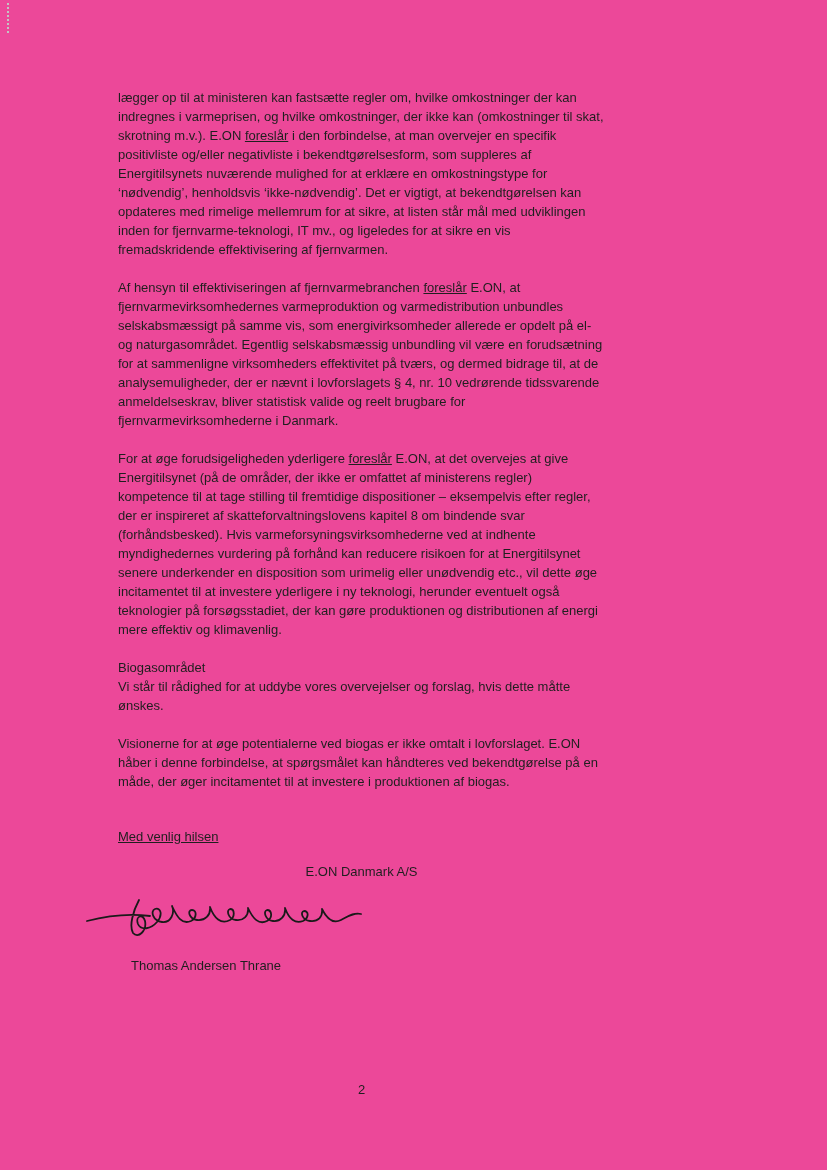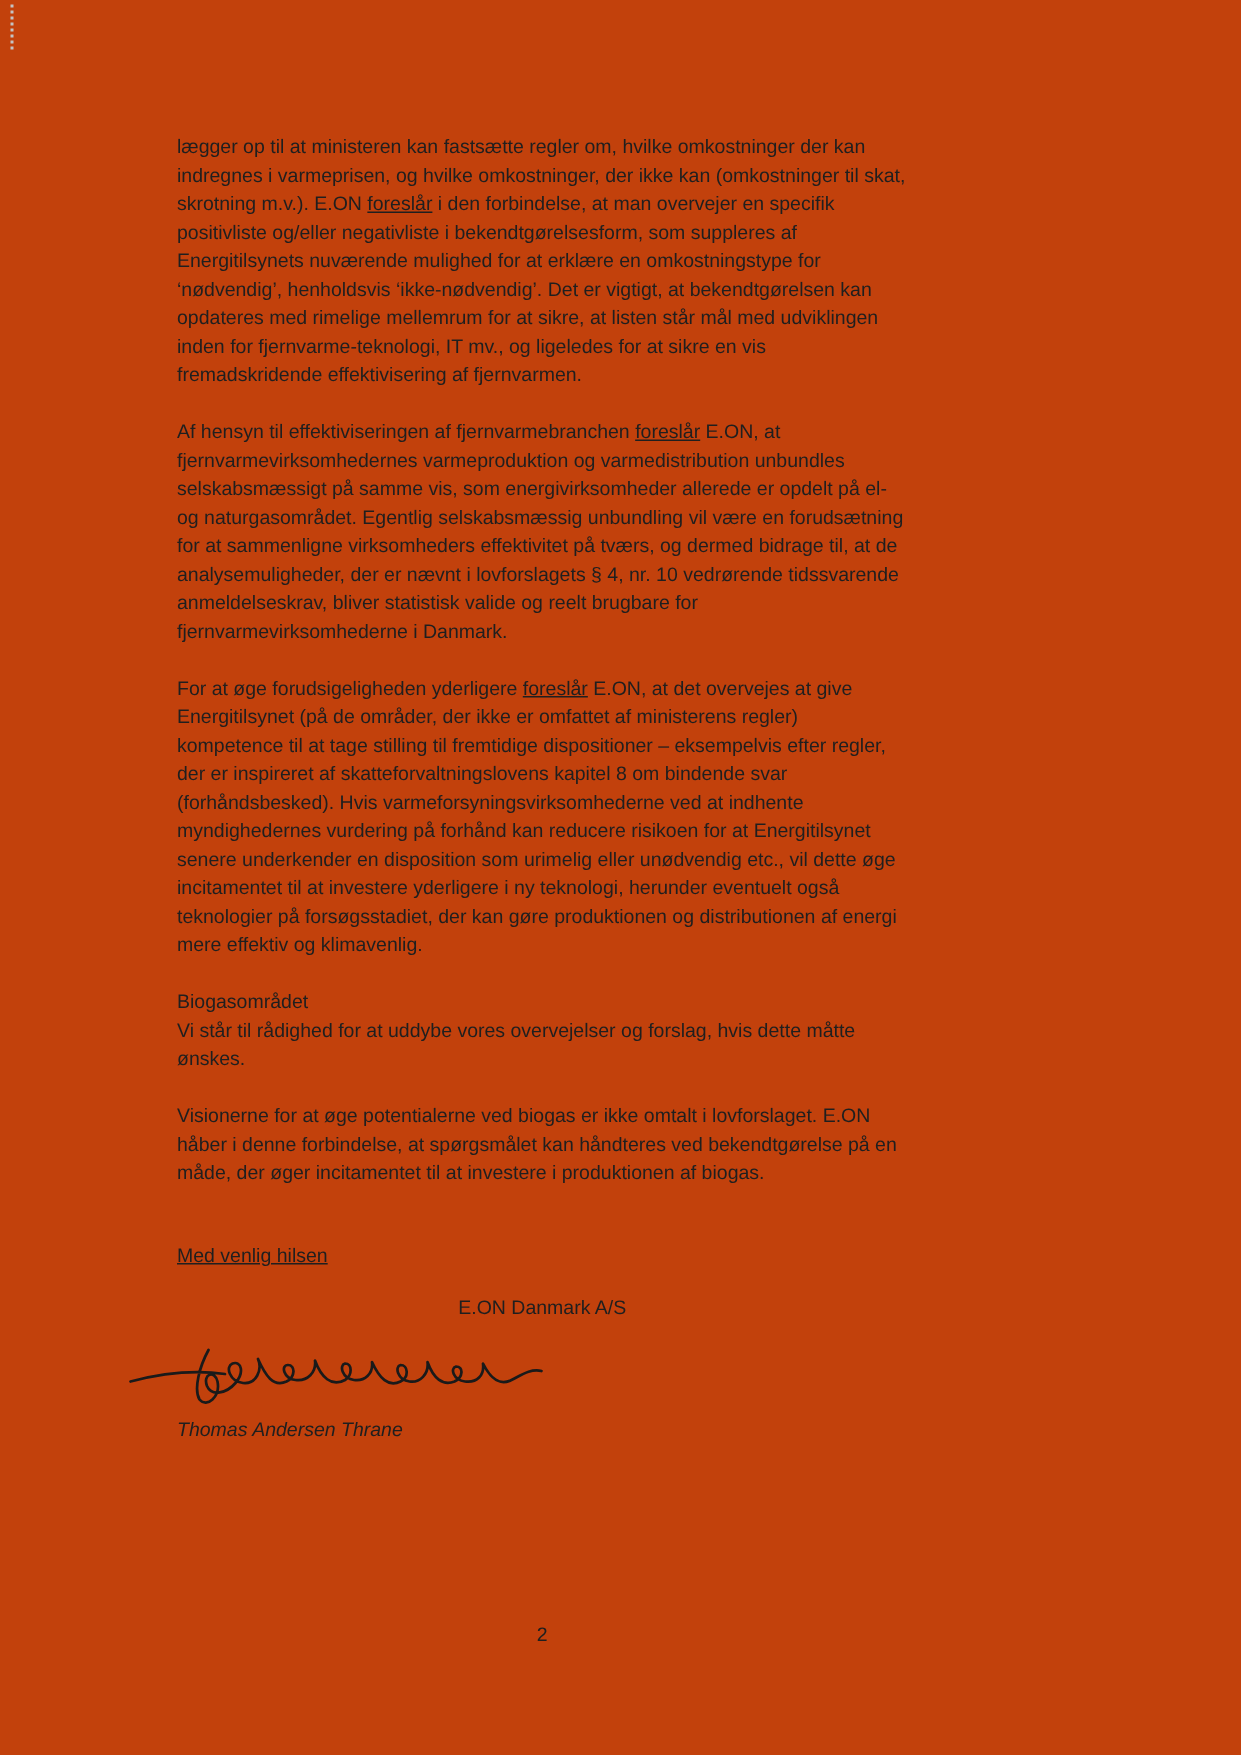--- a/index.html
+++ b/index.html
@@ -5,21 +5,21 @@
   html, body {
     margin: 0;
     padding: 0;
     background: #e9e9e9;
   }
   .page {
     position: relative;
     width: 827px;
     height: 1170px;
     margin: 0 auto;
-    background: #c2410c;
+    background: #ec4899;
     font-family: "Liberation Sans", "DejaVu Sans", sans-serif;
     color: #1f1f1f;
     overflow: hidden;
   }
   .scan-artifact {
     position: absolute;
     left: 7px;
     top: 3px;
     height: 30px;
     width: 0;
@@ -51,22 +51,21 @@
   .closing-company {
     margin-top: 16px !important;
     margin-bottom: 0 !important;
     text-align: center;
   }
   .signature {
     display: block;
     margin: 10px 0 0 -34px;
   }
   .signer-name {
-    margin: 0 !important;
-    font-style: italic;
+    margin: 13px !important;
   }
   .footer {
     position: absolute;
     left: 118px;
     top: 1080px;
     width: 487px;
     text-align: center;
     font-size: 13px;
     line-height: 19px;
   }

